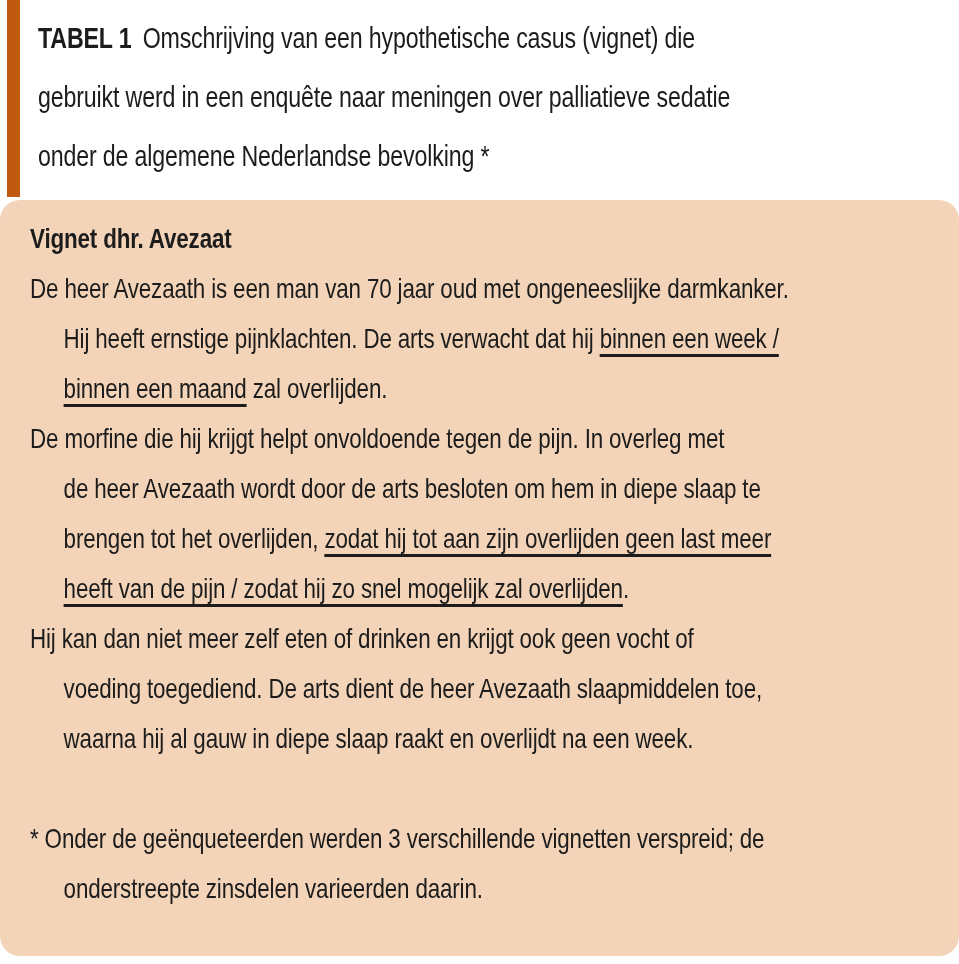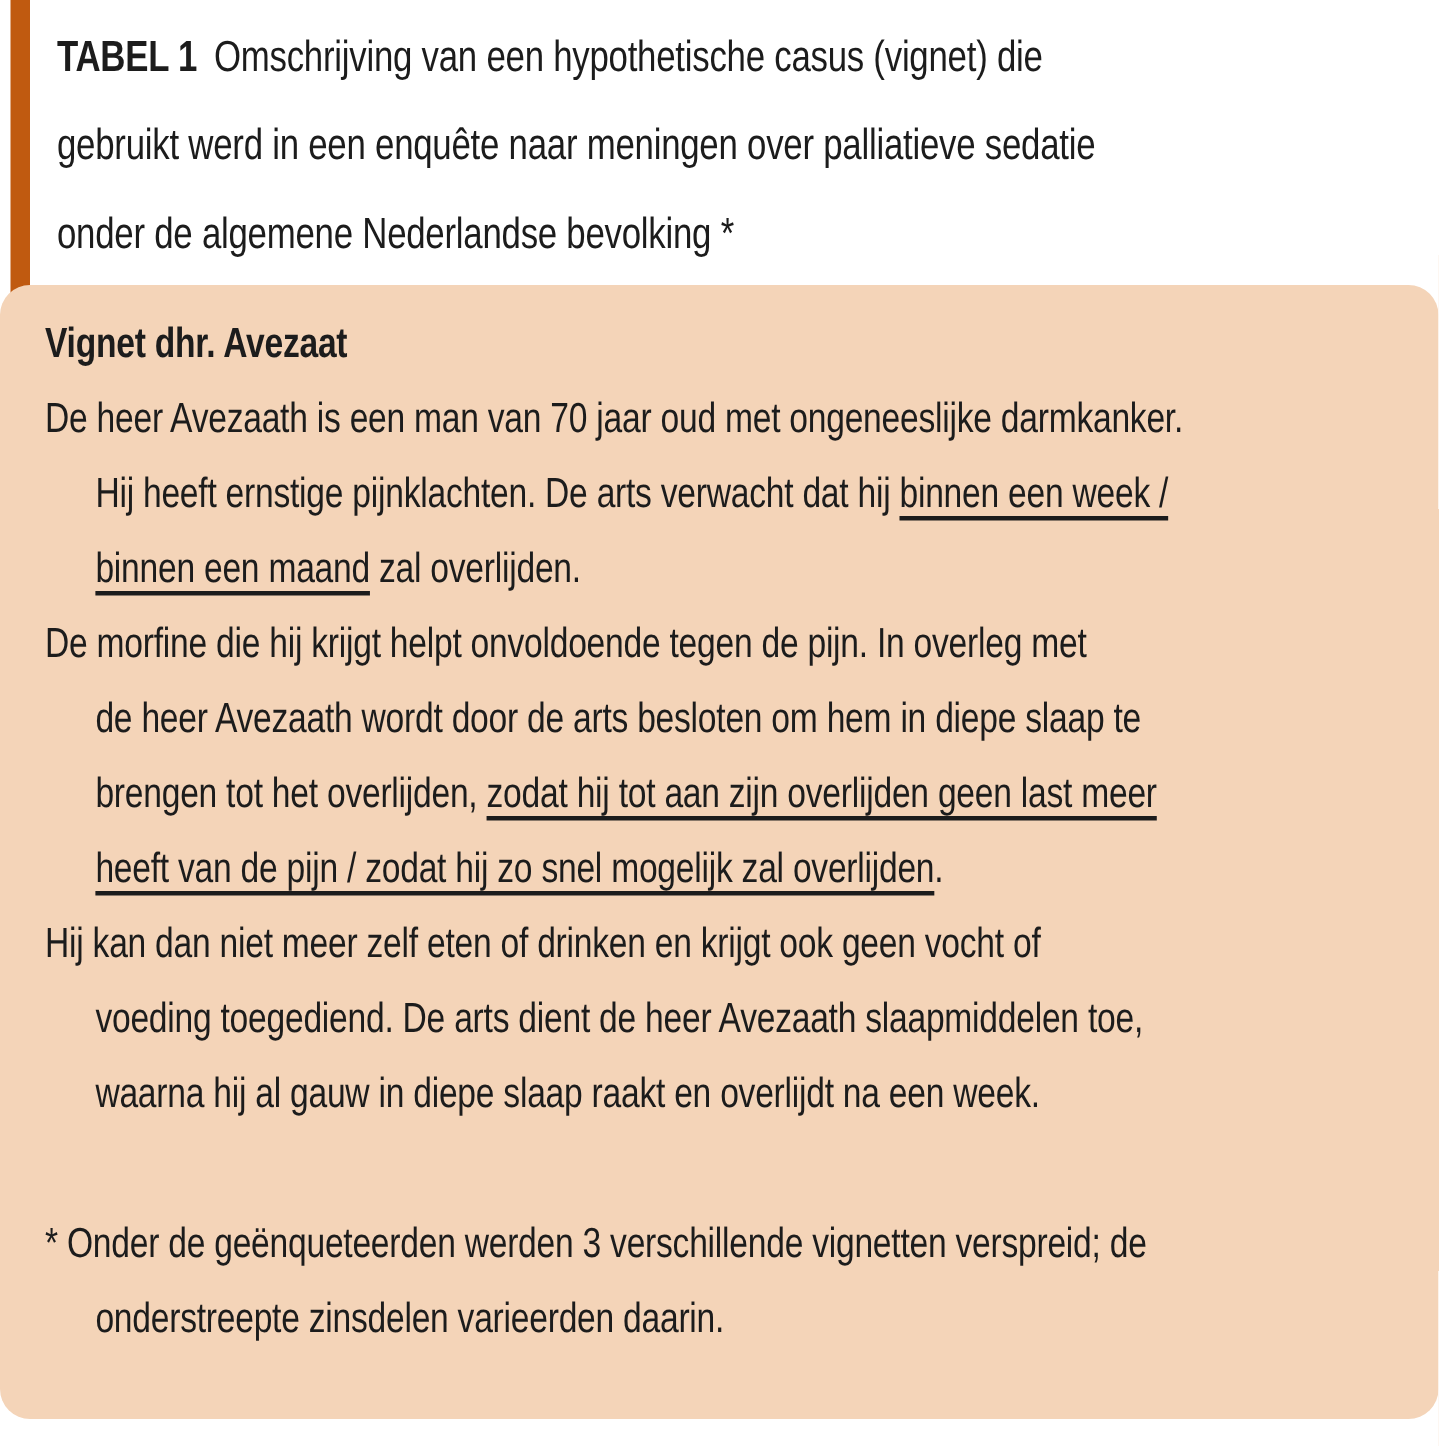--- a/index.html
+++ b/index.html
@@ -42,21 +42,21 @@
     transform-origin: 0 0;
   }
   .caption-label {
     font-weight: 700;
     margin-right: 14px;
   }
   
   .panel {
     position: absolute;
     left: 0;
-    top: 190px;
+    top: 200px;
     width: 959px;
     height: 756px;
     box-sizing: border-box;
     background: var(--panel-background, #f4d4b8);
     border-radius: 20px;
     padding: 14px 0 0 30px;
   }
   .panel-inner {
     width: 1140px;
     transform: scaleX(0.80);

